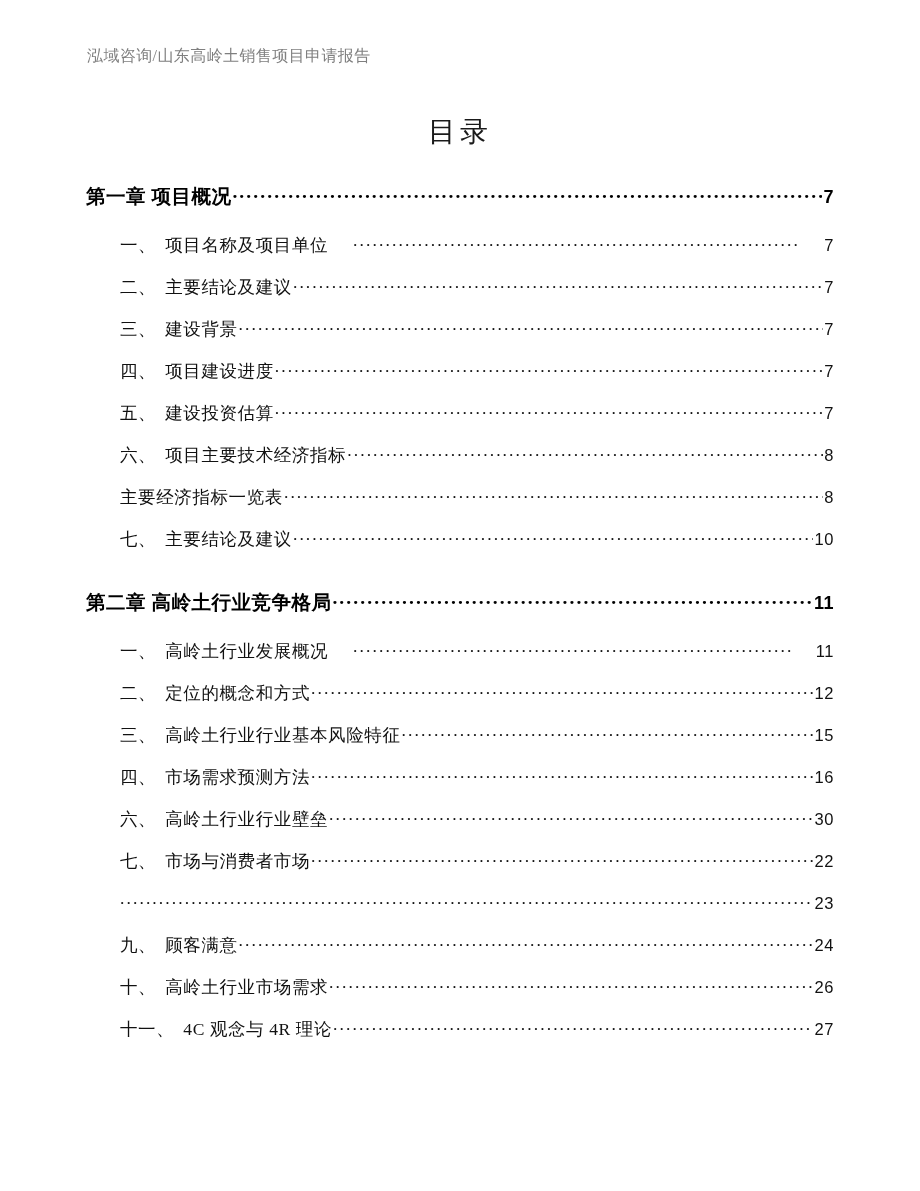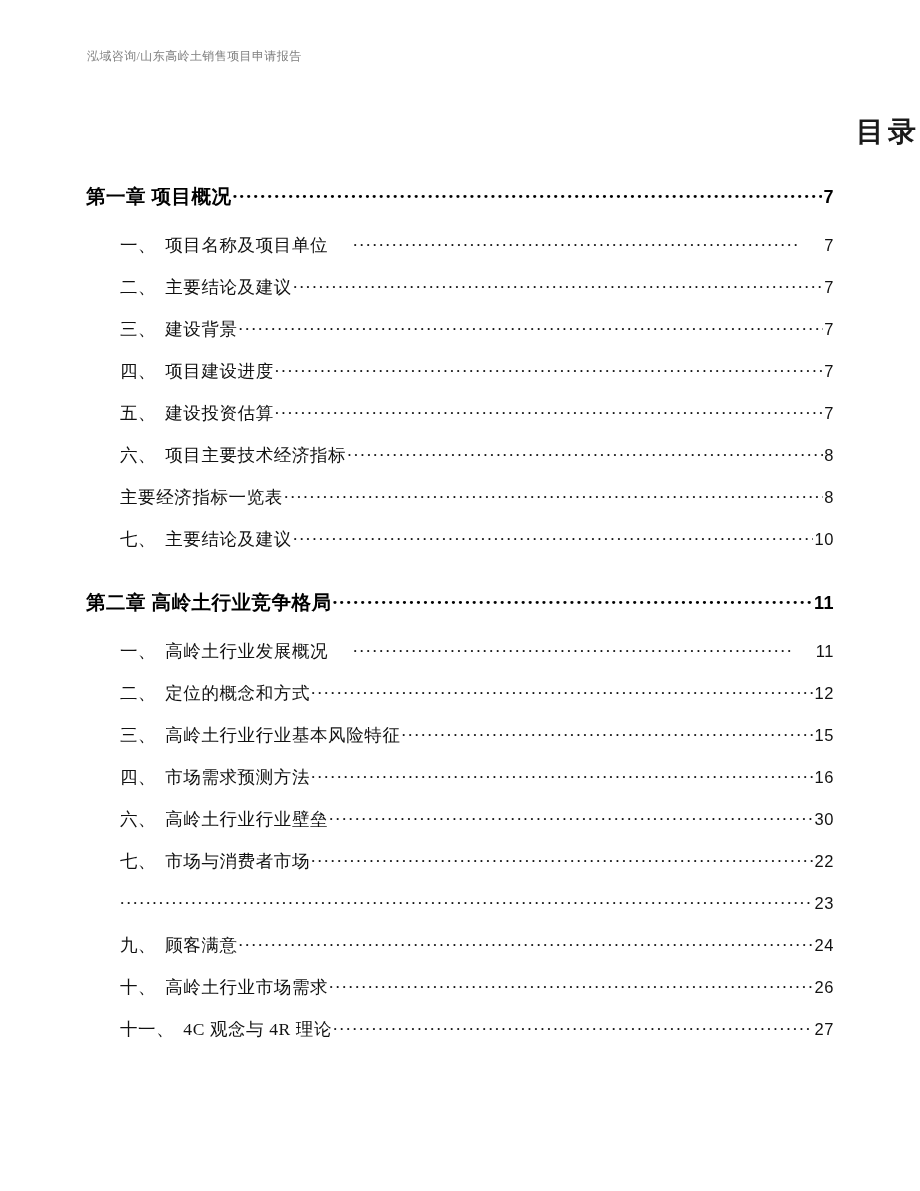--- a/index.html
+++ b/index.html
@@ -21,36 +21,36 @@
     inset: 0;
     background: #ffffff;
   }
 
   
   .doc-header {
     position: absolute;
     top: 46px;
     left: 87px;
     right: 87px;
-    font-size: 12px;
+    font-size: 16px;
     line-height: 20px;
     color: #7f7f7f;
     letter-spacing: 0.4px;
     white-space: nowrap;
   }
 
   
   .toc-title {
     position: absolute;
     top: 113px;
     left: 0;
     right: 0;
-    text-align: right;
+    text-align: center;
     font-size: 28px;
-    font-weight: bold;
+    font-weight: normal;
     letter-spacing: 4px;
     color: #1a1a1a;
   }
 
   
   .toc {
     position: absolute;
     top: 181px;
     left: 86px;
     width: 748px;

